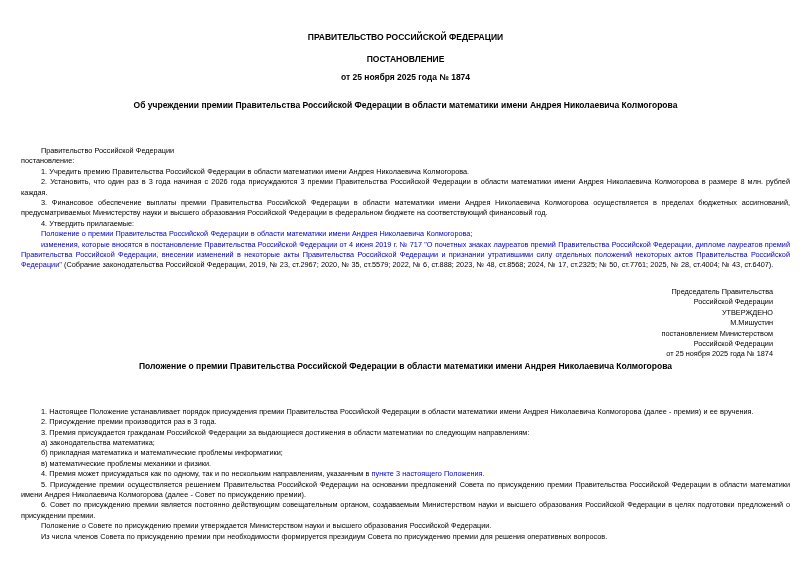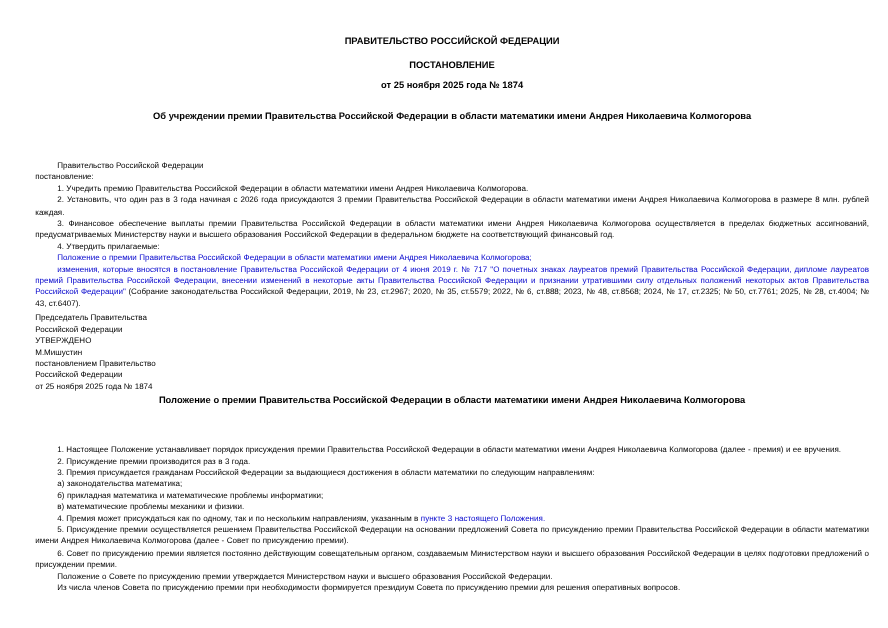--- a/index.html
+++ b/index.html
@@ -11,21 +11,21 @@
     width: 807px;
     height: 571px;
     overflow: hidden;
     font-family: "Liberation Sans", "DejaVu Sans", sans-serif;
     color: #000000;
   }
   .page {
     box-sizing: border-box;
     width: 807px;
     height: 571px;
-    padding: 33px 17px 10px 32px;
+    padding: 33px 17px 10px 21px;
     background: #ffffff;
   }
   .h {
     text-align: center;
     font-weight: bold;
     font-size: 8.5px;
     line-height: 9px;
     margin: 0;
   }
   .h.org      { margin-bottom: 13px; }
@@ -42,22 +42,23 @@
     margin: 0;
     text-align: justify;
     word-spacing: 0.2px;
   }
   .para.indent { text-indent: 20px; }
   .doclink {
     color: #0000cc;
     cursor: pointer;
   }
   .signature {
-    margin-top: 3px;
+    margin-top: 16px;
     padding-right: 17px;
+    text-align: right;
     font-size: 7.3px;
     line-height: 10.4px;
   }
   .h.regtitle { margin-top: 2px; }
 </style>
 </head>
 <body>
 
 <div class="page">
   <div class="doc-header">
@@ -76,21 +77,21 @@
       <p class="para indent"><span>4. Утвердить прилагаемые:</span></p>
       <p class="para indent"><span class="doclink">Положение о премии Правительства Российской Федерации в области математики имени Андрея Николаевича Колмогорова;</span></p>
       <p class="para indent"><span class="doclink">изменения, которые вносятся в постановление Правительства Российской Федерации от 4 июня 2019 г. № 717 "О почетных знаках лауреатов премий Правительства Российской Федерации, дипломе лауреатов премий Правительства Российской Федерации, внесении изменений в некоторые акты Правительства Российской Федерации и признании утратившими силу отдельных положений некоторых актов Правительства Российской Федерации"</span><span> (Собрание законодательства Российской Федерации, 2019, № 23, ст.2967; 2020, № 35, ст.5579; 2022, № 6, ст.888; 2023, № 48, ст.8568; 2024, № 17, ст.2325; № 50, ст.7761; 2025, № 28, ст.4004; № 43, ст.6407).</span></p>
     </div>
 
   <div class="signature" id="signature-block">
       <div>Председатель Правительства</div>
       <div>Российской Федерации</div>
       <div>УТВЕРЖДЕНО</div>
       <div>М.Мишустин</div>
-      <div>постановлением Правительство</div>
+      <div>постановлением Министерством</div>
       <div>Российской Федерации</div>
       <div>от 25 ноября 2025 года № 1874</div>
     </div>
 
   <p class="h regtitle">Положение о премии Правительства Российской Федерации в области математики имени Андрея Николаевича Колмогорова</p>
 
   <div class="textblock regulation-body" id="regulation-body">
       <p class="para indent"><span>1. Настоящее Положение устанавливает порядок присуждения премии Правительства Российской Федерации в области математики имени Андрея Николаевича Колмогорова (далее - премия) и ее вручения.</span></p>
       <p class="para indent"><span>2. Присуждение премии производится раз в 3 года.</span></p>
       <p class="para indent"><span>3. Премия присуждается гражданам Российской Федерации за выдающиеся достижения в области математики по следующим направлениям:</span></p>

